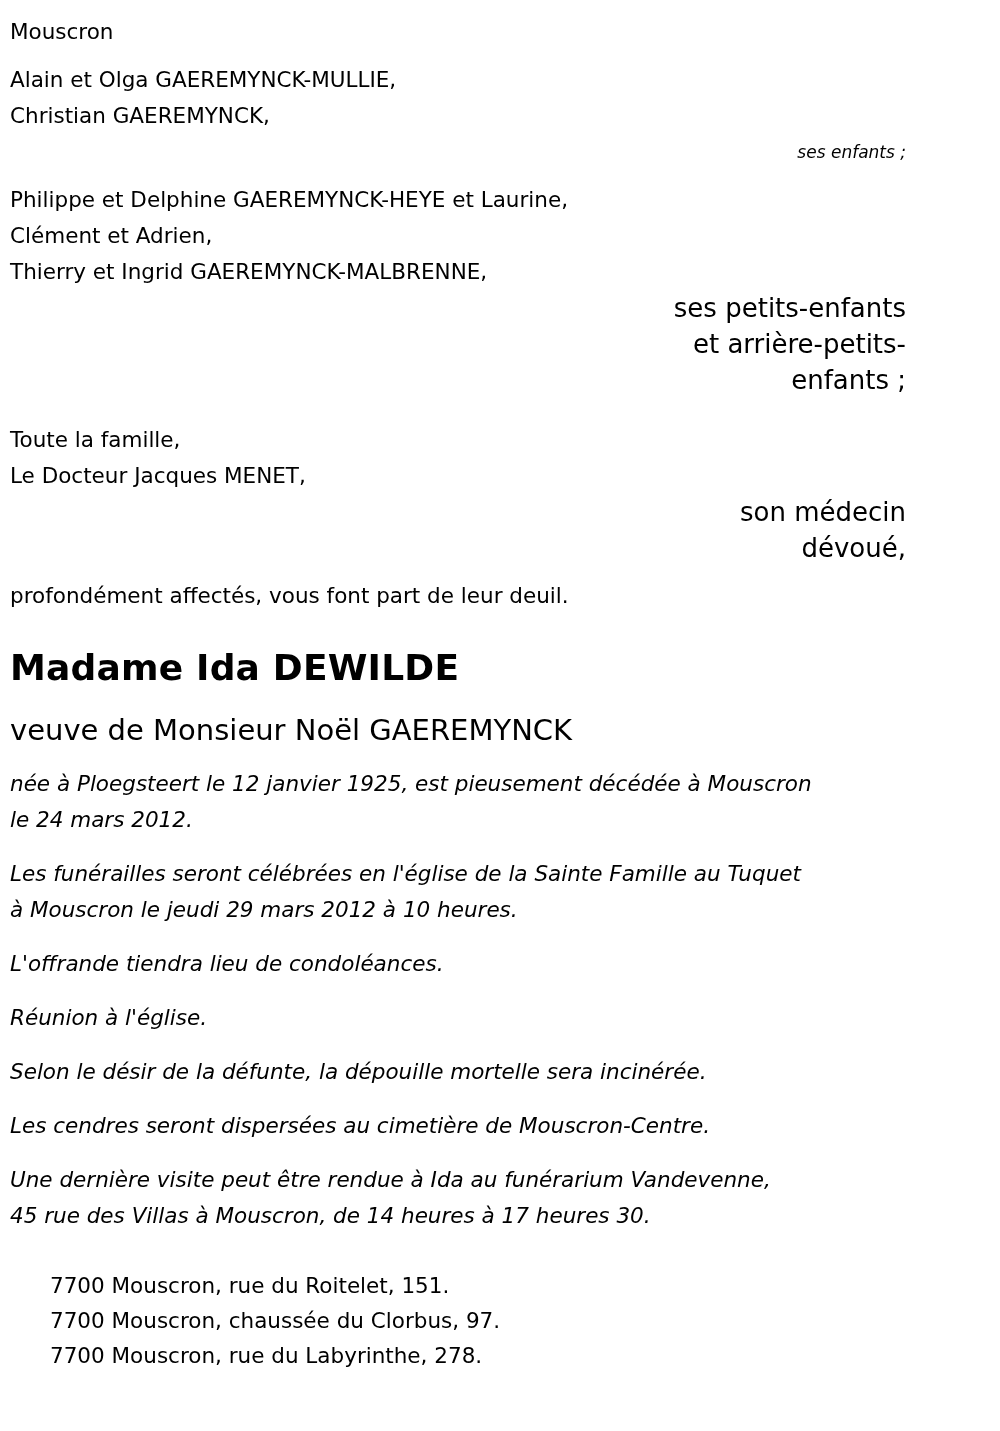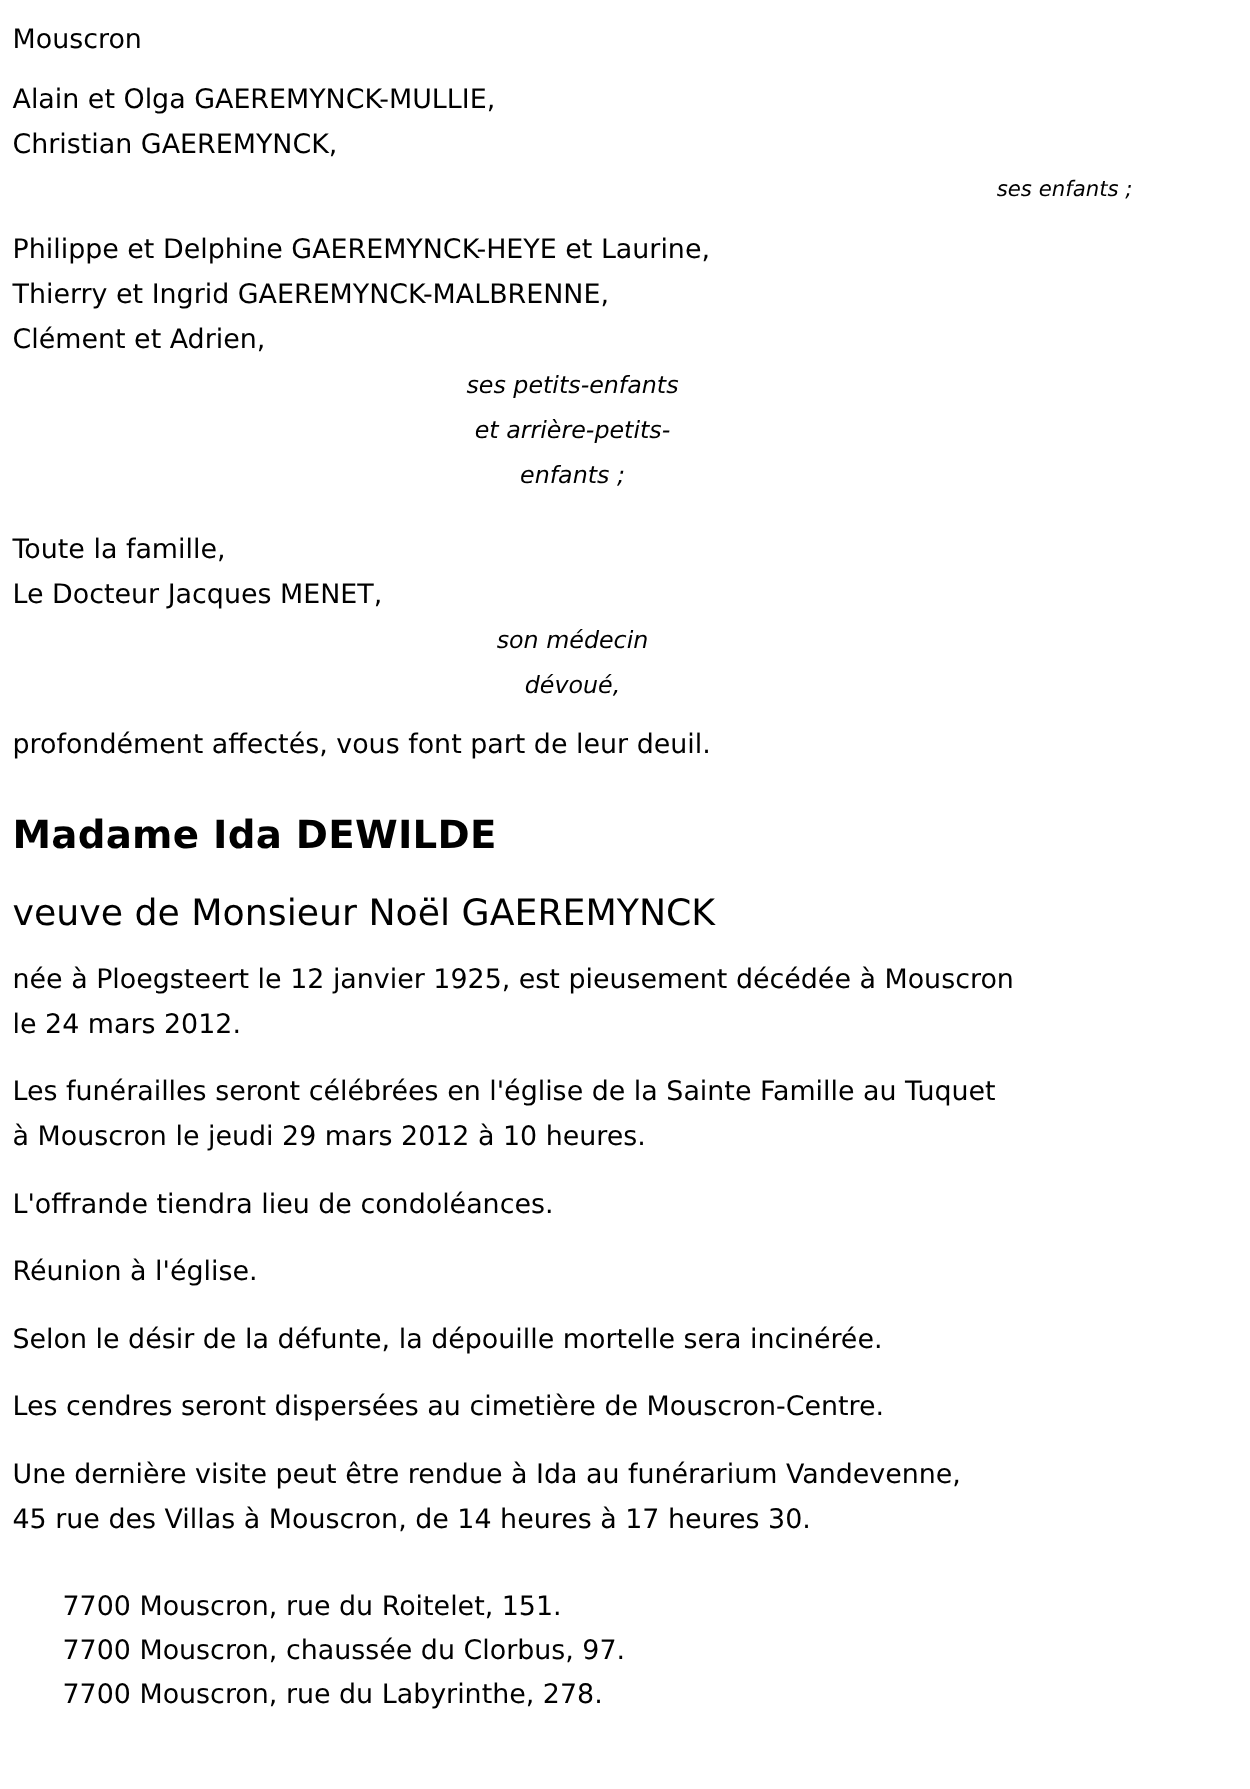--- a/index.html
+++ b/index.html
@@ -22,37 +22,37 @@
   }
   .line {
     font-size: 21.5px;
     line-height: 36px;
     white-space: pre-wrap;
   }
   .para {
     font-size: 21.5px;
     line-height: 36px;
     margin-top: 18px;
+    font-style: italic;
   }
   .role {
     font-style: italic;
     text-align: right;
     font-size: 17px;
     line-height: 36px;
     padding-right: 4px;
   }
   .role-block {
-    font-style: italic;
-    text-align: center;
-    font-size: 19px;
+    text-align: right;
+    font-size: 26px;
     line-height: 36px;
     padding-right: 4px;
   }
   .name-title {
-    font-size: 31px;
+    font-size: 36px;
     font-weight: bold;
     line-height: 40px;
     margin-top: 34px;
     letter-spacing: 0.2px;
   }
   .subtitle {
     font-size: 29px;
     line-height: 36px;
     margin-top: 24px;
   }
@@ -73,22 +73,22 @@
 
   <div class="spacer-sm"></div>
 
   <div class="line">Alain et Olga GAEREMYNCK-MULLIE,</div>
   <div class="line">Christian GAEREMYNCK,</div>
   <div class="role">ses enfants ;</div>
 
   <div class="spacer-sm"></div>
 
   <div class="line">Philippe et Delphine GAEREMYNCK-HEYE et Laurine,</div>
+  <div class="line">Clément et Adrien,</div>
   <div class="line">Thierry et Ingrid GAEREMYNCK-MALBRENNE,</div>
-  <div class="line">Clément et Adrien,</div>
 
   <div class="role-block">
     <div>ses petits-enfants</div>
     <div>et arrière-petits-</div>
     <div>enfants ;</div>
   </div>
 
   <div class="spacer-md"></div>
 
   <div class="line">Toute la famille,</div>

